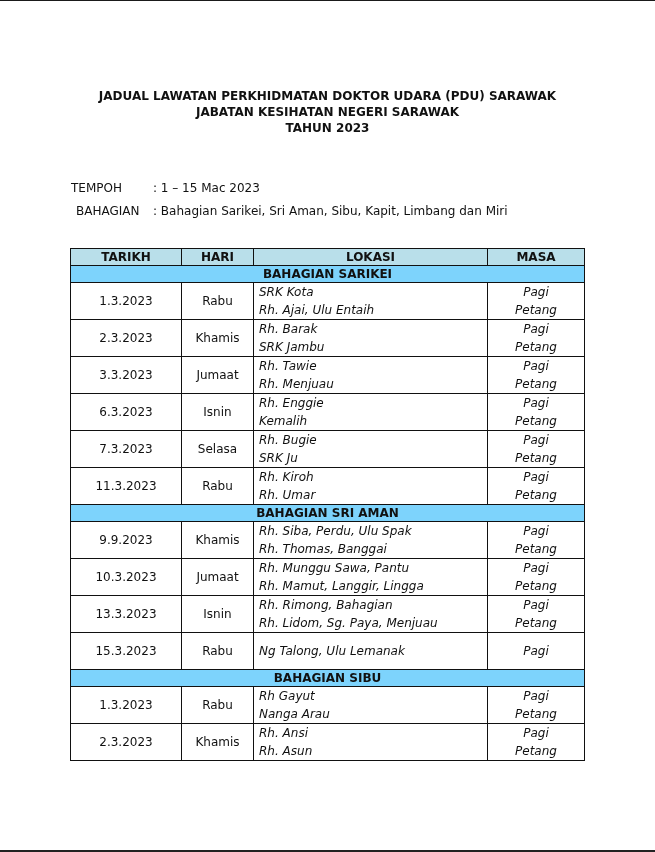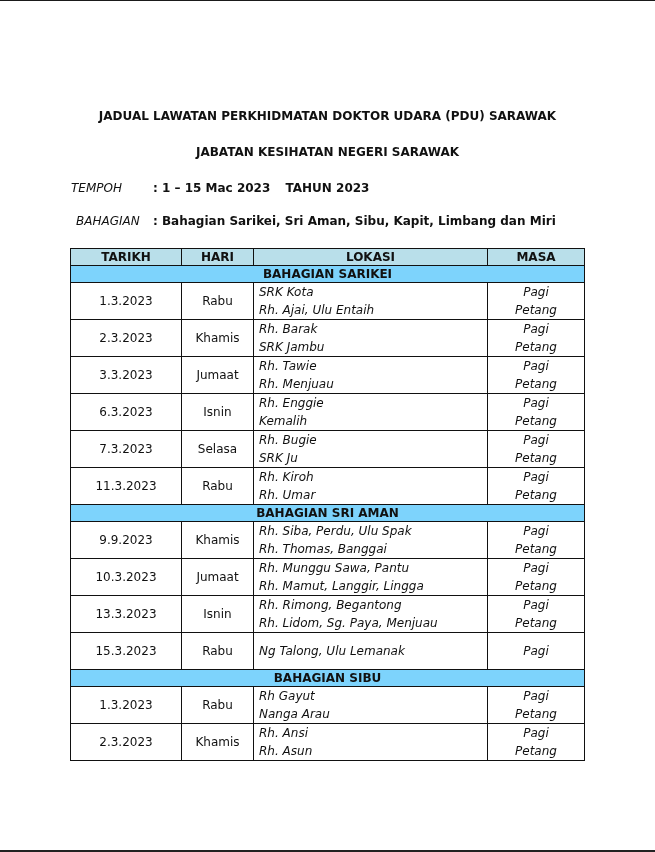--- a/index.html
+++ b/index.html
@@ -6,26 +6,26 @@
   body {
     width: 655px; height: 852px; position: relative; overflow: hidden;
     background: #ffffff; font-family: "DejaVu Sans", sans-serif; color: #111;
   }
   .top-rule { position: absolute; left: 0; top: 0; width: 655px; height: 1px; background: #1a1a1a; }
   .bottom-rule { position: absolute; left: 0; top: 850px; width: 655px; height: 2px; background: #222; }
   .title-block {
     position: absolute; left: 0; top: 88px; width: 655px; text-align: center;
     font-weight: bold; font-size: 12px; line-height: 16px;
   }
-  .title-block div { letter-spacing: 0; margin-top: 20px; }
+  .title-block div { letter-spacing: 0; }
   .meta { position: absolute; left: 71px; font-size: 12px; line-height: 16px; }
-  .meta .lbl { display: inline-block; width: 82px; font-weight: normal; font-style: italic; }
-  .meta .val { font-weight: bold; margin-top: 44px; }
+  .meta .lbl { display: inline-block; width: 82px; font-weight: normal; }
+  .meta .val { font-weight: normal; margin-top: 44px; }
   .meta-tempoh { top: 180px; }
-  .meta-bahagian { top: 213px; left: 76px; }
+  .meta-bahagian { top: 203px; left: 76px; }
   .meta-bahagian .lbl { width: 77px; }
 
   table.schedule {
     position: absolute; left: 70px; top: 248px; width: 514px;
     border-collapse: collapse; font-size: 12px; table-layout: fixed;
   }
   table.schedule td, table.schedule th { border: 1px solid #111; padding: 0; }
   table.schedule th {
     background: #b9dfea; font-weight: bold; height: 16px; line-height: 15px; text-align: center;
   }
@@ -173,21 +173,21 @@
         </td>
         <td class="c-masa">
           <span class="line">Pagi</span>
           <span class="line">Petang</span>
         </td>
       </tr>
       <tr class="row">
         <td class="c-date">13.3.2023</td>
         <td class="c-day">Isnin</td>
         <td class="c-loc">
-          <span class="line">Rh. Rimong, Begantong</span>
+          <span class="line">Rh. Rimong, Bahagian</span>
           <span class="line">Rh. Lidom, Sg. Paya, Menjuau</span>
         </td>
         <td class="c-masa">
           <span class="line">Pagi</span>
           <span class="line">Petang</span>
         </td>
       </tr>
       <tr class="row single">
         <td class="c-date">15.3.2023</td>
         <td class="c-day">Rabu</td>

